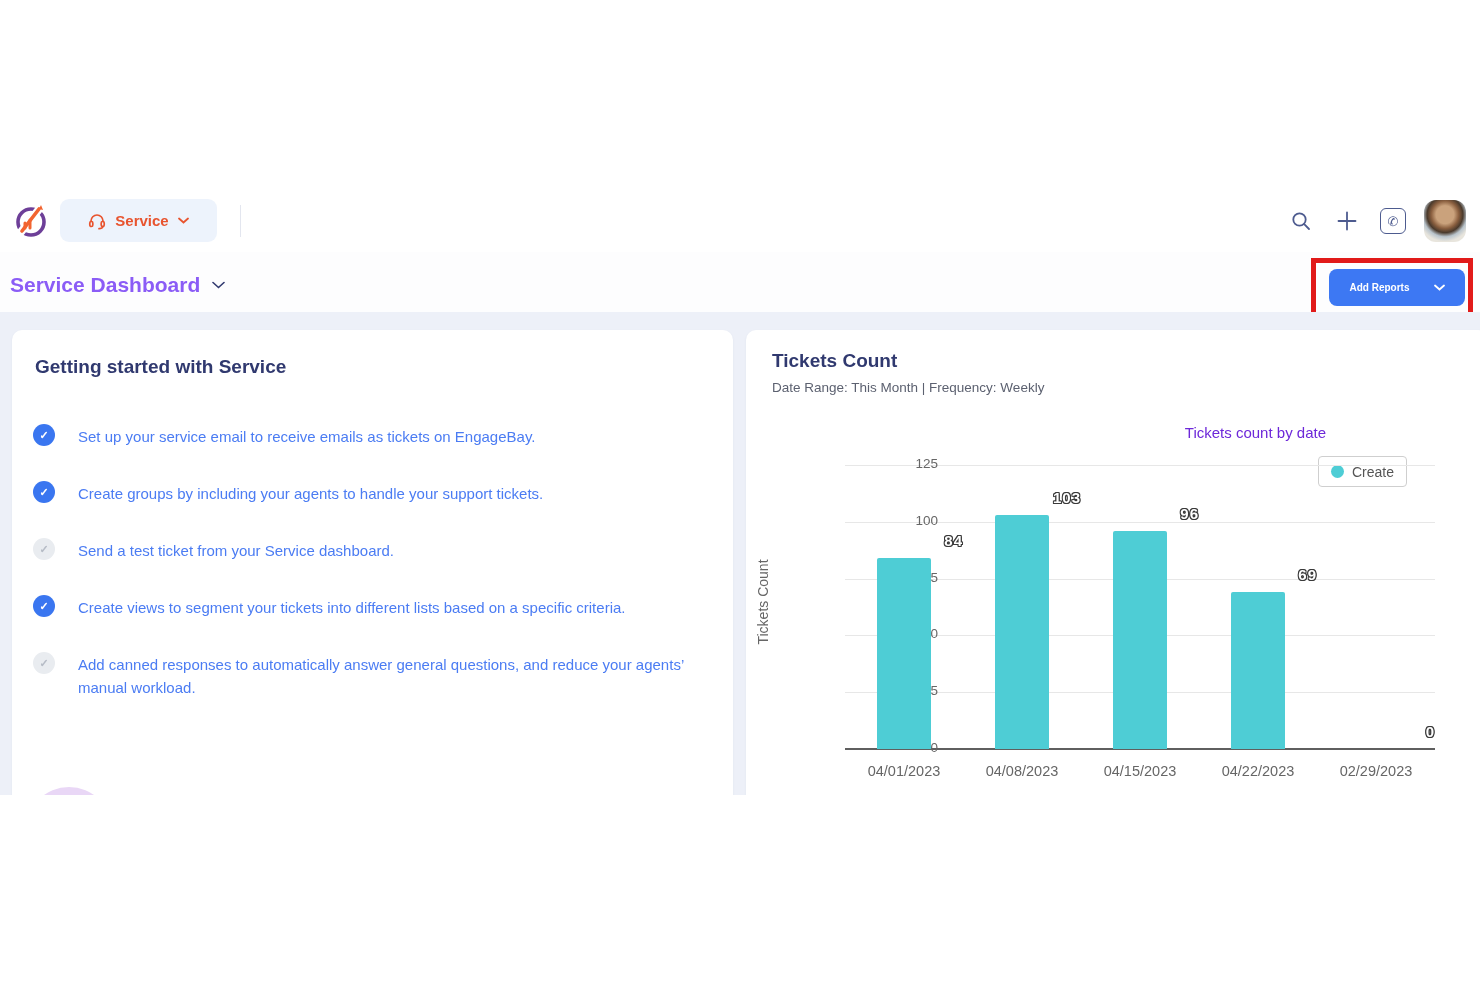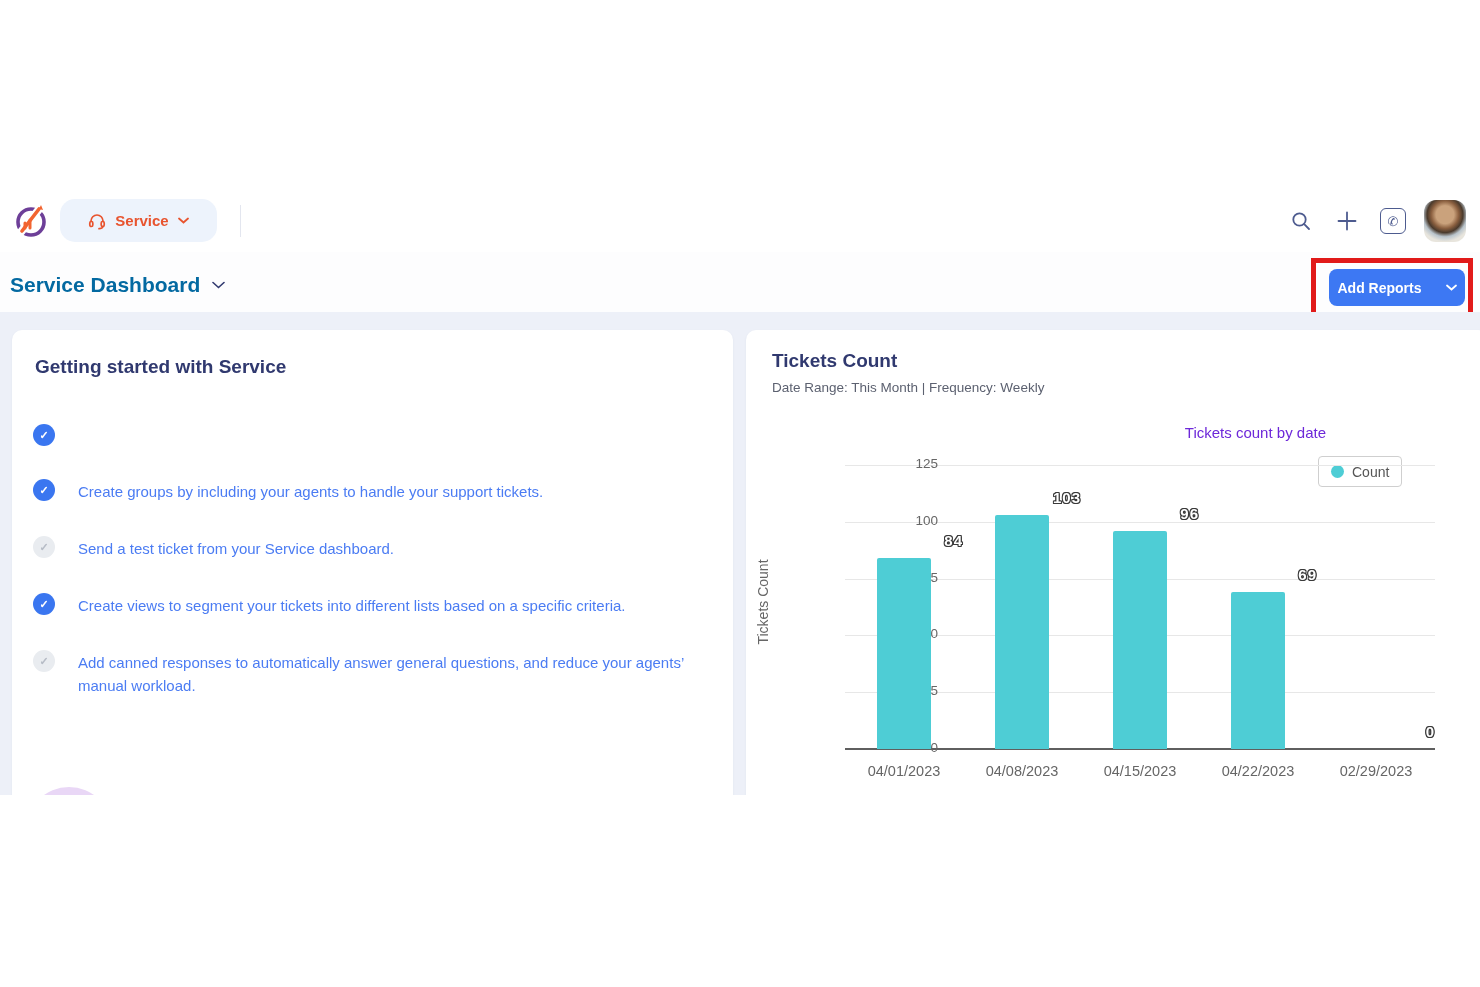--- a/index.html
+++ b/index.html
@@ -2,41 +2,41 @@
 <html><head>
 <meta charset="utf-8">
 <style>
   html,body{margin:0;padding:0;background:#ffffff;font-family:"Liberation Sans",sans-serif;}
   .stage{position:relative;width:1480px;height:987px;background:#ffffff;overflow:hidden;}
   .app{position:absolute;left:0;top:190px;width:1480px;height:605px;background:#ffffff;overflow:hidden;}
 
   
   .topbar{position:absolute;left:0;top:0;width:1480px;height:62px;background:#ffffff;border-bottom:1px solid #eceef5;}
   .logo{position:absolute;left:10px;top:9px;width:42px;height:42px;}
-  .app-chip{position:absolute;left:60px;top:9px;width:157px;height:43px;background:#edf3fc;border-radius:15px;
+  .app-chip{position:absolute;left:60px;top:9px;width:157px;height:43px;background:#edf3fc;border-radius:9px;
     display:flex;align-items:center;justify-content:center;gap:9px;cursor:pointer;}
   .app-chip .chip-label{color:#e8542f;font-weight:bold;font-size:15px;}
   .vdiv{position:absolute;left:240px;top:15px;width:1px;height:32px;background:#e3e6ef;}
   .nav{position:absolute;left:268px;top:0;height:62px;display:flex;align-items:center;gap:35px;}
   .nav-item{color:#3a4273;font-weight:bold;font-size:15px;cursor:pointer;white-space:nowrap;}
   .nav-more{color:#3a4273;font-weight:bold;font-size:13px;letter-spacing:2px;cursor:pointer;}
   .top-icons{position:absolute;right:0;top:0;height:62px;display:flex;align-items:center;}
   .icon-btn{width:46px;height:46px;display:flex;align-items:center;justify-content:center;cursor:pointer;}
   .call-box{width:24px;height:24px;border:1.7px solid #4d5b8f;border-radius:6px;display:flex;align-items:center;justify-content:center;
     color:#4d5b8f;font-size:13px;line-height:1;}
   .avatar{width:42px;height:42px;border-radius:12px;margin:0 14px 0 8px;
     background:radial-gradient(circle at 50% 35%,#caa27c 0 26%,#8a5f3f 40%,#4a3a2c 52%,#b9c4cc 64%,#e8e5dd 78%);}
 
   
   .subbar{position:absolute;left:0;top:62px;width:1480px;height:60px;background:#fdfdfe;}
   .page-title-wrap{position:absolute;left:10px;top:83px;display:flex;align-items:center;gap:12px;cursor:pointer;}
-  .page-title{color:#0369a1;font-weight:bold;font-size:21px;}
+  .page-title{color:#8b5cf6;font-weight:bold;font-size:21px;}
   .red-outline{position:absolute;left:1311px;top:68px;width:162px;height:59px;border:5px solid #e11a1a;box-sizing:border-box;background:transparent;}
   .add-reports{position:absolute;left:1329px;top:79px;width:136px;height:37px;background:#3d78f3;border:none;border-radius:8px;
-    color:#ffffff;font-weight:bold;font-size:14px;font-family:"Liberation Sans",sans-serif;display:flex;align-items:center;justify-content:center;gap:24px;cursor:pointer;}
+    color:#ffffff;font-weight:bold;font-size:10px;font-family:"Liberation Sans",sans-serif;display:flex;align-items:center;justify-content:center;gap:24px;cursor:pointer;}
 
   
   .content{position:absolute;left:0;top:122px;width:1480px;height:483px;background:#edf0f8;}
   .card{position:absolute;background:#ffffff;border-radius:10px;box-shadow:0 1px 3px rgba(40,50,90,.05);overflow:hidden;}
   .card-left{left:12px;top:18px;width:721px;height:520px;}
   .card-right{left:746px;top:18px;width:726px;height:520px;padding-left:16px;}
 
   .gs-title{position:absolute;left:23px;top:26px;color:#30396f;font-weight:bold;font-size:19px;}
   .gs-list{position:absolute;left:0;top:94px;width:721px;}
   .gs-item{position:relative;display:flex;align-items:flex-start;gap:23px;padding:0 30px 0 21px;margin-bottom:33px;cursor:pointer;}
@@ -145,20 +145,21 @@
         </svg>
     </button>
 
     <div class="content">
 
       <div class="card card-left">
         <div class="gs-title">Getting started with Service</div>
         <div class="gs-list">
             <div class="gs-item">
               <span class="gs-check done">✓</span>
+              <span class="gs-text">Set up your service email to receive emails as tickets on EngageBay.</span>
             </div>
             <div class="gs-item">
               <span class="gs-check done">✓</span>
               <span class="gs-text">Create groups by including your agents to handle your support tickets.</span>
             </div>
             <div class="gs-item">
               <span class="gs-check todo">✓</span>
               <span class="gs-text">Send a test ticket from your Service dashboard.</span>
             </div>
             <div class="gs-item">
@@ -174,21 +175,21 @@
       </div>
 
       <div class="card card-right">
         <div class="tc-title">Tickets Count</div>
         <div class="tc-sub">Date Range: This Month | Frequency: Weekly</div>
 
         <div class="chart">
           <div class="chart-title">Tickets count by date</div>
           <div class="legend">
             <span class="legend-dot" style="background: rgb(78, 205, 213);"></span>
-            <span class="legend-label">Count</span>
+            <span class="legend-label">Create</span>
           </div>
           <div class="ylabel">Tickets Count</div>
           <div class="plot">
               <div class="baseline" style="top: 338px;"></div>
               <div class="ytick" style="top: 330px;">0</div>
               <div class="gridline" style="top: 282.2px;"></div>
               <div class="ytick" style="top: 273.2px;">25</div>
               <div class="gridline" style="top: 225.4px;"></div>
               <div class="ytick" style="top: 216.4px;">50</div>
               <div class="gridline" style="top: 168.6px;"></div>

